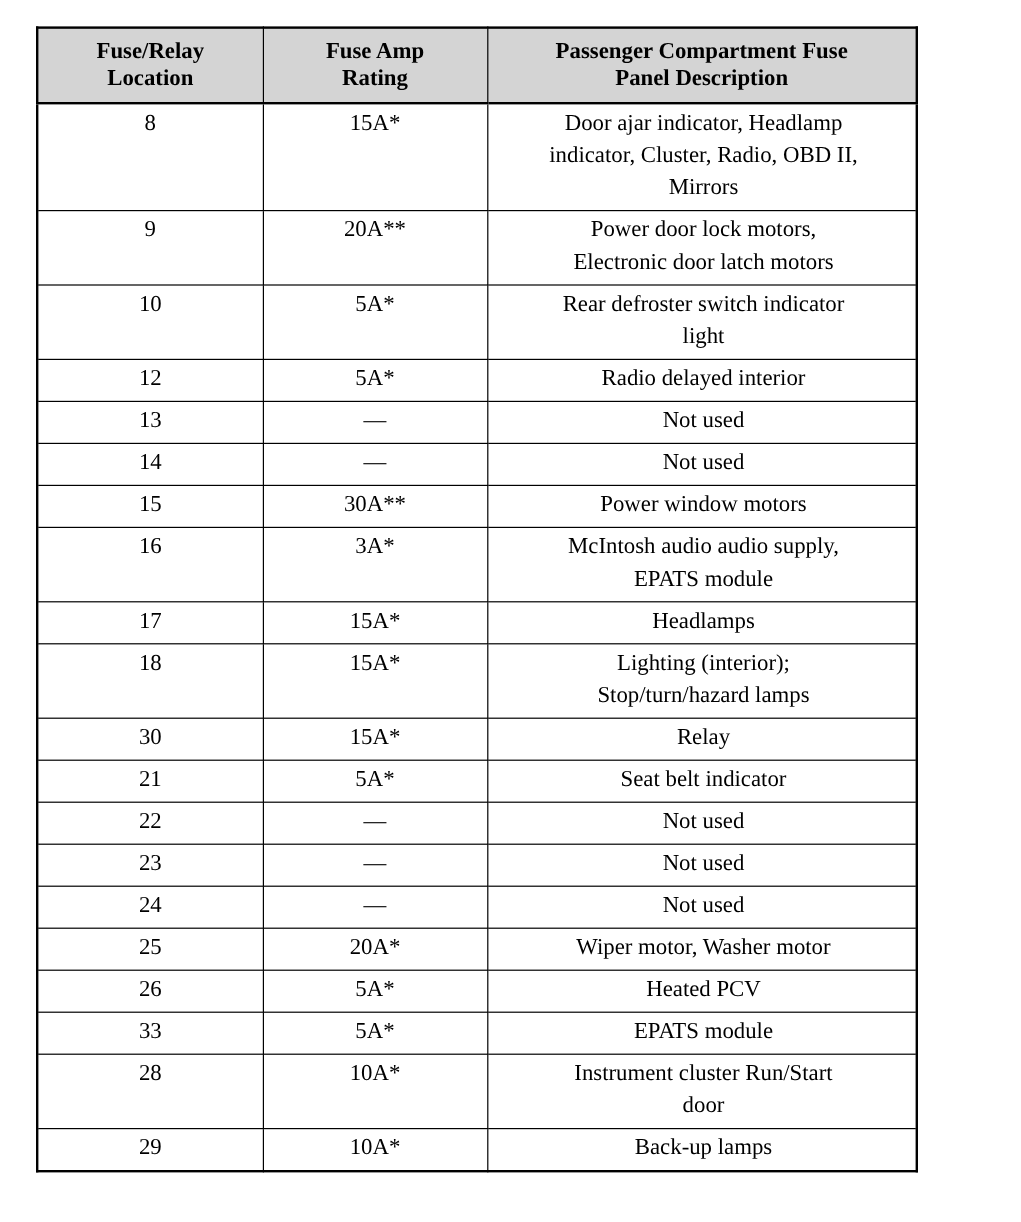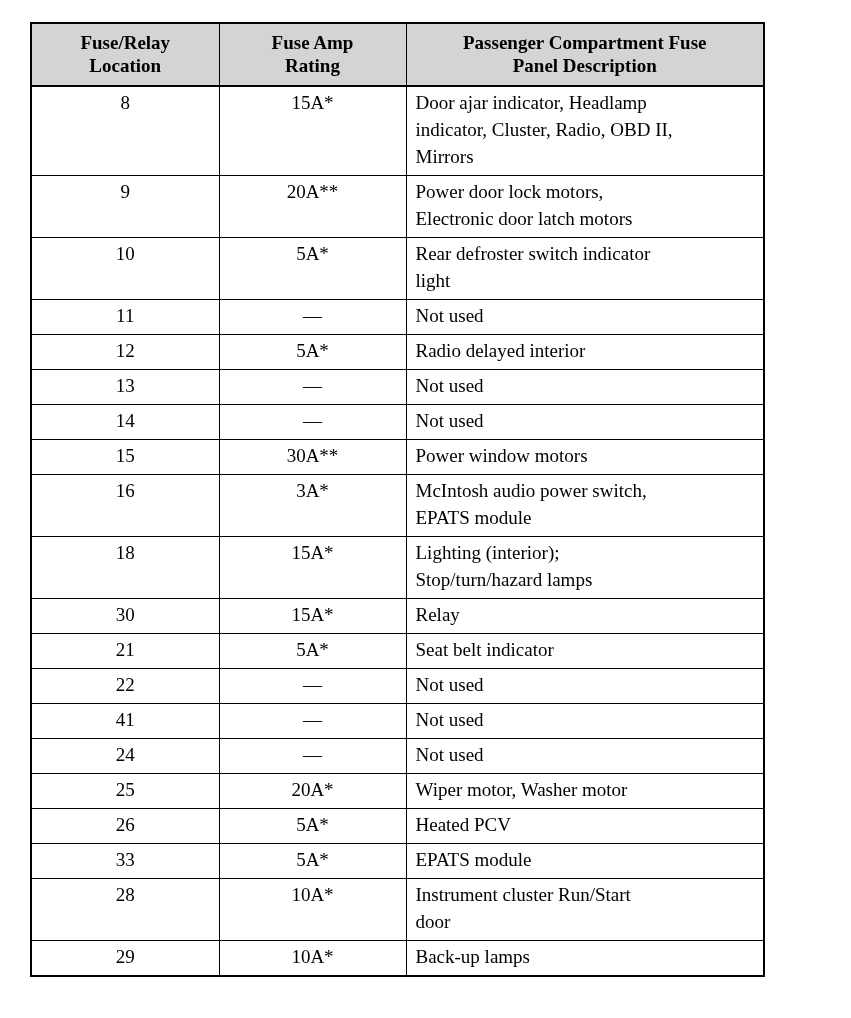--- a/index.html
+++ b/index.html
@@ -46,21 +46,21 @@
     border: 1px solid #000;
     font-size: 19px;
     line-height: 1.42;
     padding: 3px 6px 4px 6px;
     vertical-align: top;
   }
   tbody td.loc, tbody td.amp {
     text-align: center;
   }
   tbody td.desc {
-    text-align: left;
+    text-align: center;
     padding-left: 9px;
   }
   .desc-line {
     display: block;
     white-space: nowrap;
   }
 </style>
 </head>
 <body>
 
@@ -107,27 +107,20 @@
         </tr>
         <tr>
           <td class="loc">10</td>
           <td class="amp">5A*</td>
           <td class="desc">
             <span class="desc-line">Rear defroster switch indicator</span>
             <span class="desc-line">light</span>
           </td>
         </tr>
         <tr>
-          <td class="loc">11</td>
-          <td class="amp">—</td>
-          <td class="desc">
-            <span class="desc-line">Not used</span>
-          </td>
-        </tr>
-        <tr>
           <td class="loc">12</td>
           <td class="amp">5A*</td>
           <td class="desc">
             <span class="desc-line">Radio delayed interior</span>
           </td>
         </tr>
         <tr>
           <td class="loc">13</td>
           <td class="amp">—</td>
           <td class="desc">
@@ -145,22 +138,29 @@
           <td class="loc">15</td>
           <td class="amp">30A**</td>
           <td class="desc">
             <span class="desc-line">Power window motors</span>
           </td>
         </tr>
         <tr>
           <td class="loc">16</td>
           <td class="amp">3A*</td>
           <td class="desc">
-            <span class="desc-line">McIntosh audio power switch,</span>
+            <span class="desc-line">McIntosh audio audio supply,</span>
             <span class="desc-line">EPATS module</span>
+          </td>
+        </tr>
+        <tr>
+          <td class="loc">17</td>
+          <td class="amp">15A*</td>
+          <td class="desc">
+            <span class="desc-line">Headlamps</span>
           </td>
         </tr>
         <tr>
           <td class="loc">18</td>
           <td class="amp">15A*</td>
           <td class="desc">
             <span class="desc-line">Lighting (interior);</span>
             <span class="desc-line">Stop/turn/hazard lamps</span>
           </td>
         </tr>
@@ -179,21 +179,21 @@
           </td>
         </tr>
         <tr>
           <td class="loc">22</td>
           <td class="amp">—</td>
           <td class="desc">
             <span class="desc-line">Not used</span>
           </td>
         </tr>
         <tr>
-          <td class="loc">41</td>
+          <td class="loc">23</td>
           <td class="amp">—</td>
           <td class="desc">
             <span class="desc-line">Not used</span>
           </td>
         </tr>
         <tr>
           <td class="loc">24</td>
           <td class="amp">—</td>
           <td class="desc">
             <span class="desc-line">Not used</span>

